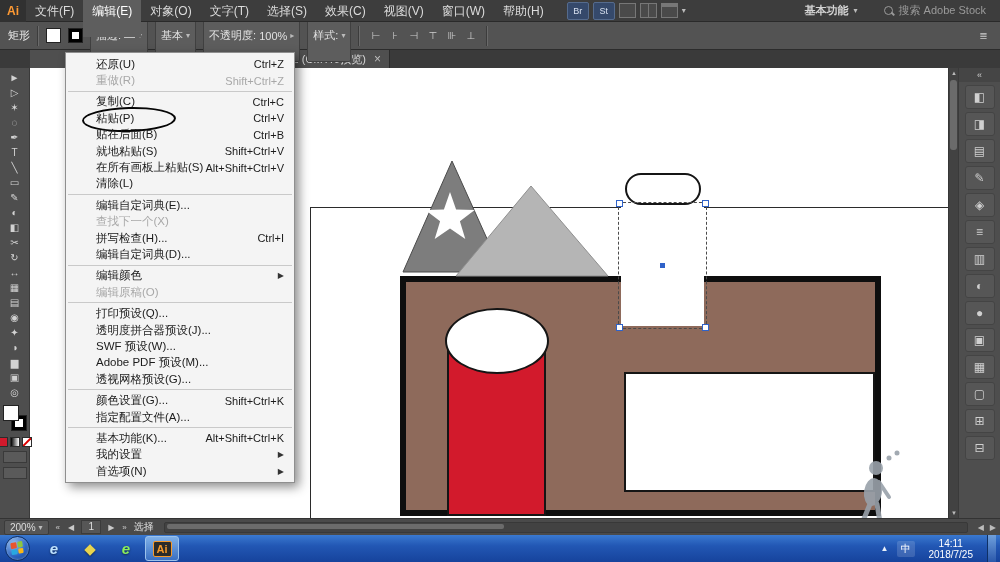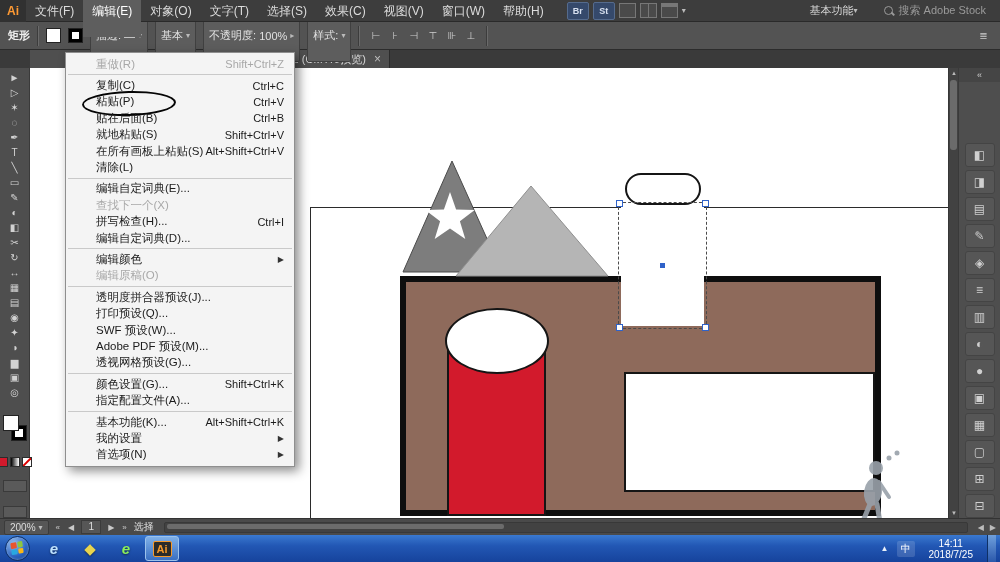--- a/index.html
+++ b/index.html
@@ -1,36 +1,36 @@
 <!DOCTYPE html>
 <html><head>
 <meta charset="utf-8">
 <style>
   html,body{margin:0;padding:0;background:#222;}
   #app{position:relative;width:1000px;height:562px;overflow:hidden;
        font-family:"Liberation Sans","DejaVu Sans",sans-serif;
        font-size:12px;color:#ddd;background:#fff;user-select:none;}
-  .abs{position:absolute;justify-content:space-between;}
+  .abs{position:absolute;}
 
   
   #menubar{left:0;top:0;width:1000px;height:22px;background:#3d3d3d;
            display:flex;align-items:center;z-index:40;border-bottom:1px solid #2a2a2a;box-sizing:border-box;}
   #ai-logo{width:26px;height:22px;display:flex;align-items:center;justify-content:center;
            color:#ff9a33;font-weight:bold;font-size:12px;background:#313131;}
   #menubar-items{display:flex;height:22px;align-items:center;}
   .mb-item{padding:15px 9px;height:22px;line-height:22px;color:#dcdcdc;font-size:12px;cursor:default;}
   .mb-item.active{background:#5e5e5e;color:#fff;}
   .mb-icons{display:flex;align-items:center;margin-left:14px;gap:4px;}
   .sq-icon{width:20px;height:16px;background:#35496b;border:1px solid #55master;border:1px solid #556b8d;
-           color:#d7e0ef;font-size:9px;font-weight:bold;display:flex;align-items:center;justify-content:center;border-radius:2px;}
+           color:#d7e0ef;font-size:9px;font-weight:normal;display:flex;align-items:center;justify-content:center;border-radius:2px;}
   .lay-icon{width:15px;height:13px;border:1px solid #777;background:#4a4a4a;display:inline-block;}
   .lay-icon.b2{background:linear-gradient(90deg,#4a4a4a 48%,#777 48%,#777 52%,#4a4a4a 52%);}
   .lay-icon.b3{background:linear-gradient(180deg,#777 20%,#4a4a4a 20%);}
   .caret{font-size:8px;color:#bbb;}
-  #workspace-switcher{margin-left:auto;display:flex;align-items:center;color:#d5d5d5;font-size:11px;}
+  #workspace-switcher{margin-left:auto;display:flex;align-items:center;gap:5px;color:#d5d5d5;font-size:11px;font-weight:bold;}
   #stock-search{display:flex;align-items:center;gap:5px;margin:0 14px 0 26px;color:#9a9a9a;font-size:11px;}
   .mag{position:relative;width:10px;height:10px;display:inline-block;}
   .mag::before{content:"";position:absolute;left:0;top:0;width:7px;height:7px;border:1.5px solid #9a9a9a;border-radius:50%;}
   .mag::after{content:"";position:absolute;left:7px;top:7px;width:4px;height:1.5px;background:#9a9a9a;transform:rotate(45deg);}
 
   
   #controlbar{left:0;top:22px;width:1000px;height:28px;background:#535353;border-bottom:1px solid #2c2c2c;
               display:flex;align-items:center;gap:7px;padding:0 8px;box-sizing:border-box;font-size:11px;z-index:30;}
   .cdiv{width:1px;height:20px;background:#3c3c3c;border-right:1px solid #6a6a6a;}
   .swatch{width:15px;height:15px;border:1px solid #222;box-sizing:border-box;}
@@ -167,21 +167,21 @@
       <span>基本功能</span>
       <span class="caret">▾</span>
     </div>
     <div id="stock-search">
       <span class="mag"></span>
       <span>搜索 Adobe Stock</span>
     </div>
   </div>
 
   <div id="controlbar" class="abs">
-    <span style="color:#eee;font-weight:bold;">矩形</span>
+    <span style="color:#eee;">矩形</span>
     <span class="cdiv"></span>
     <span class="swatch fill"></span>
     <span class="swatch stroke"></span>
     <span class="dropbox">
       <span>描边:</span>
       <span>—</span>
       <span class="caret">▾</span>
     </span>
     <span class="dropbox">
       <span>基本</span>
@@ -286,20 +286,24 @@
         <line x1="840" y1="436" x2="831" y2="458" stroke-width="5" stroke-linecap="round"></line>
         <line x1="847" y1="436" x2="851" y2="460" stroke-width="5" stroke-linecap="round"></line>
         <line x1="849" y1="414" x2="859" y2="429" stroke-width="4" stroke-linecap="round"></line>
         <circle cx="859" cy="390" r="2.5" stroke="none"></circle>
         <circle cx="867" cy="385" r="2.5" stroke="none"></circle>
       </g>
     </svg>
   </div>
 
   <div id="edit-menu" class="abs">
+      <div class="mrow">
+        <span class="mlabel">还原(U)</span>
+        <span class="mshortcut">Ctrl+Z</span>
+      </div>
       <div class="mrow disabled">
         <span class="mlabel">重做(R)</span>
         <span class="mshortcut">Shift+Ctrl+Z</span>
       </div>
       <div class="msep"></div>
       <div class="mrow">
         <span class="mlabel">复制(C)</span>
         <span class="mshortcut">Ctrl+C</span>
       </div>
       <div class="mrow">
@@ -344,25 +348,25 @@
       <div class="mrow">
         <span class="mlabel">编辑颜色</span>
         <span class="mshortcut subarrow">▶</span>
       </div>
       <div class="mrow disabled">
         <span class="mlabel">编辑原稿(O)</span>
         <span class="mshortcut"></span>
       </div>
       <div class="msep"></div>
       <div class="mrow">
+        <span class="mlabel">打印预设(Q)...</span>
+        <span class="mshortcut"></span>
+      </div>
+      <div class="mrow">
         <span class="mlabel">透明度拼合器预设(J)...</span>
-        <span class="mshortcut"></span>
-      </div>
-      <div class="mrow">
-        <span class="mlabel">打印预设(Q)...</span>
         <span class="mshortcut"></span>
       </div>
       <div class="mrow">
         <span class="mlabel">SWF 预设(W)...</span>
         <span class="mshortcut"></span>
       </div>
       <div class="mrow">
         <span class="mlabel">Adobe PDF 预设(M)...</span>
         <span class="mshortcut"></span>
       </div>

